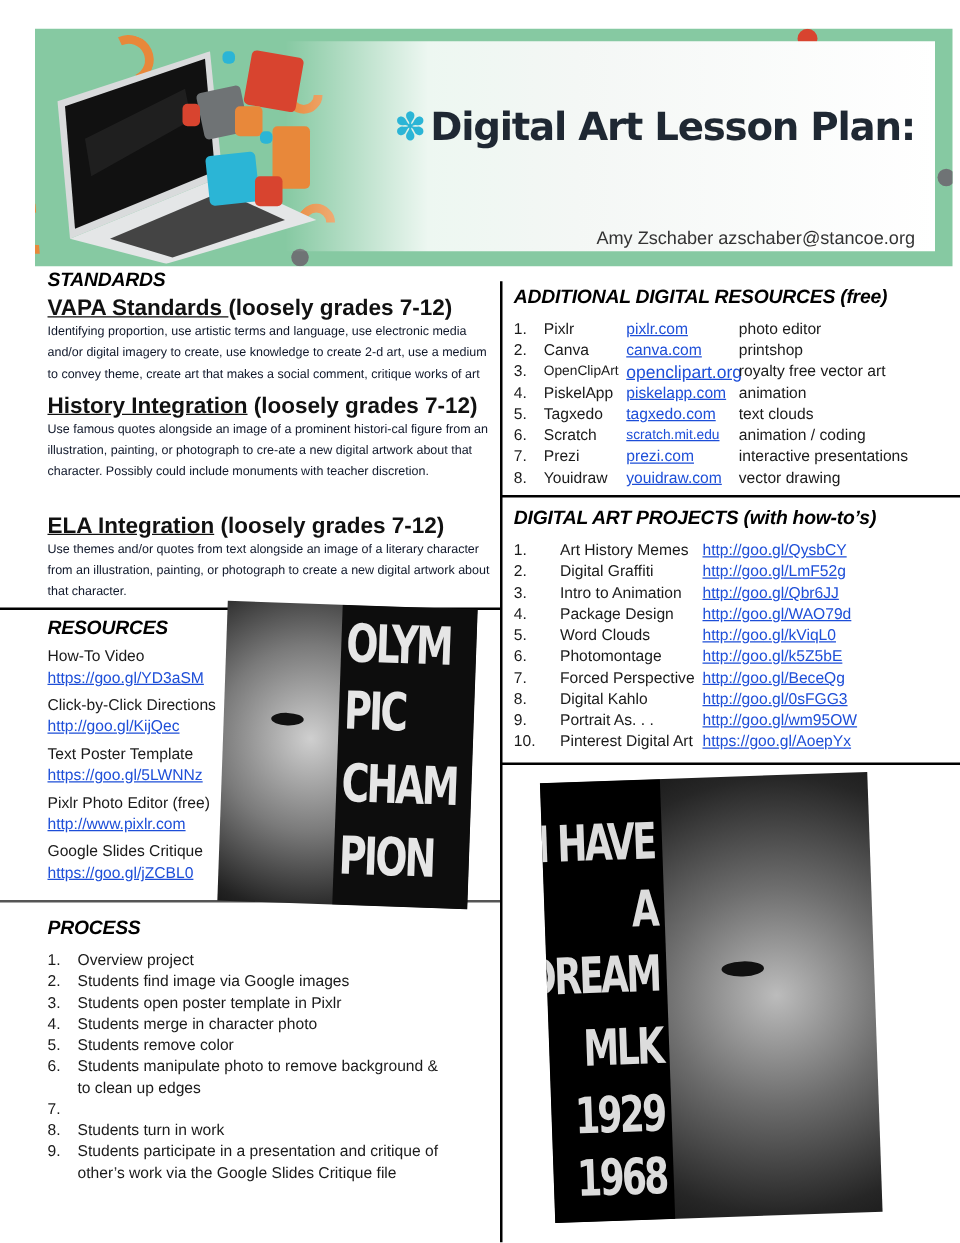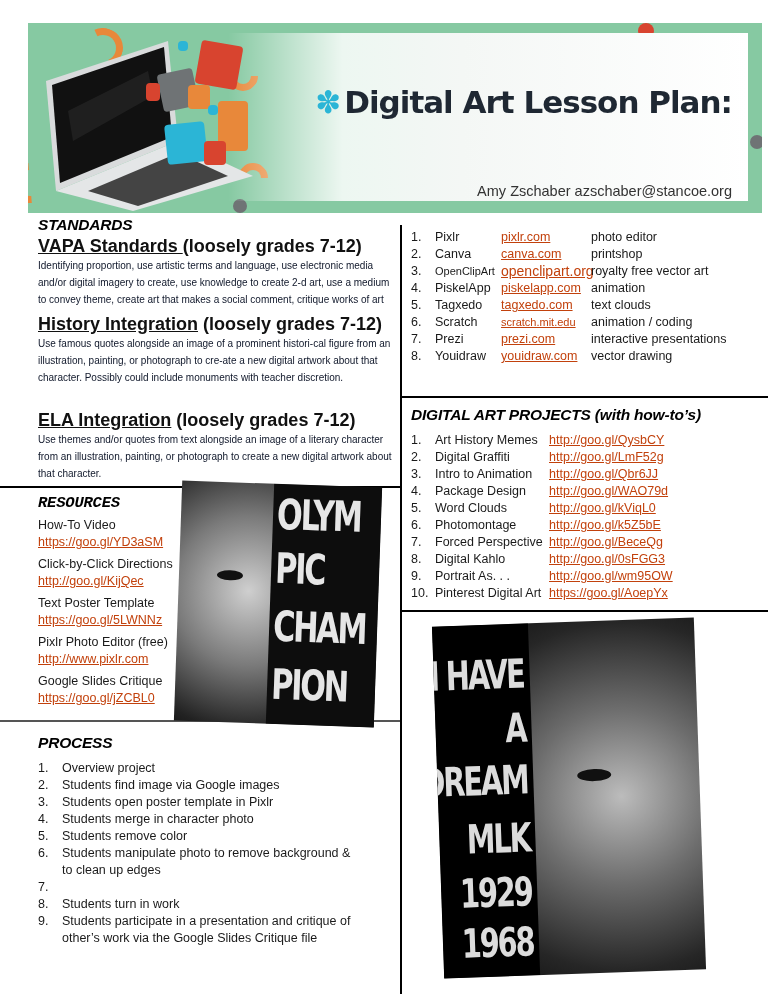--- a/index.html
+++ b/index.html
@@ -22,34 +22,34 @@
   .vline { position: absolute; left: 400px; top: 225px; width: 2px; height: 769px; background: #000; }
   .hline { position: absolute; height: 2px; background: #000; }
   .hline.gray { background: #555; height: 2px; }
 
   
   .sec { position: absolute; font-family: "Liberation Sans", sans-serif; }
   .sec-title { font-weight: bold; font-style: italic; font-size: 15.5px; color: #000; letter-spacing: -0.2px; }
   .sub-h { font-weight: bold; font-size: 18px; color: #111; }
   .sub-h u { text-decoration: underline; }
   .para { font-size: 10px; line-height: 17px; color: #0f172a; }
-  a.link { color: #c2410c; text-decoration: underline; font-size: 12.5px; }
+  a.link { color: #1d4ed8; text-decoration: underline; font-size: 12.5px; }
 
   .res-item { margin-top: 5px; font-size: 12.5px; line-height: 17px; }
 
   .olist { list-style: none; }
   .olist li { position: relative; font-size: 12.5px; line-height: 17px; display: flex; }
   .olist .num { width: 24px; flex: none; }
 
   .tbl-row { display: flex; font-size: 12.5px; line-height: 17px; white-space: nowrap; }
   .tbl-row .c-num { width: 24px; flex: none; }
   .res-table .c-name { width: 66px; flex: none; }
   .res-table .c-url { width: 90px; flex: none; }
   .res-table .c-name.small, .res-table .c-url.small { font-size: 11px; }
-  .proj-table .c-name { width: 114px; flex: none; }
+  .proj-table .c-name { width: 114px; flex: none; margin-left: 13px; }
 
   
   .img-olympic { position: absolute; left: 178px; top: 484px; width: 200px; height: 240px; transform: rotate(2deg);
     background: radial-gradient(ellipse at 35% 45%, #cfcfcf 0%, #7a7a7a 40%, #222 75%, #000 100%); overflow: hidden; }
   .img-olympic .textcol { position: absolute; left: 92px; top: 0; width: 108px; height: 100%; background: #0d0d0d; }
   .img-olympic .word { position: absolute; left: 96px; width: 104px; font-family: "DejaVu Sans", sans-serif; font-weight: bold; color: #e6e6e6; font-size: 42px; line-height: 50px; letter-spacing: -3px; transform: scaleX(0.72); transform-origin: left top; white-space: nowrap; }
   .img-olympic .eye { position: absolute; width: 26px; height: 10px; border-radius: 50%; background: #111; }
 
   .img-mlk { position: absolute; left: 438px; top: 622px; width: 262px; height: 352px; transform: rotate(-2deg);
     background: radial-gradient(ellipse at 70% 50%, #bcbcbc 0%, #6d6d6d 35%, #262626 70%, #050505 100%); overflow: hidden; }
@@ -114,21 +114,21 @@
   </div>
   <div class="para">Use famous quotes alongside an image of a prominent histori-cal figure from an illustration, painting, or photograph to cre-ate a new digital artwork about that character. Possibly could include monuments with teacher discretion.</div>
 
   <div class="sub-h" style="margin-top:24px;">
     <u>ELA Integration</u><span> (loosely grades 7-12)</span>
   </div>
   <div class="para">Use themes and/or quotes from text alongside an image of a literary character from an illustration, painting, or photograph to create a new digital artwork about that character.</div>
 </div>
 
 <div class="sec" style="left:38px;top:494px;width:140px;">
-  <div class="sec-title" style="margin-bottom:4px;font-family:Liberation Mono, monospace;">RESOURCES</div>
+  <div class="sec-title" style="margin-bottom:4px;">RESOURCES</div>
   <div class="res-item">
     <div>How-To Video</div>
     <a class="link">https://goo.gl/YD3aSM</a>
   </div>
   <div class="res-item">
     <div>Click-by-Click Directions</div>
     <a class="link">http://goo.gl/KijQec</a>
   </div>
   <div class="res-item">
     <div>Text Poster Template</div>
@@ -188,20 +188,21 @@
         <span>Students turn in work</span>
       </li>
     <li>
         <span class="num">9.</span>
         <span style="width:300px;">Students participate in a presentation and critique of other’s work  via the Google Slides Critique file</span>
       </li>
   </ol>
 </div>
 
 <div class="sec res-table" style="left:411px;top:229px;width:356px;">
+  <div class="sec-title" style="margin-bottom:8px;">ADDITIONAL DIGITAL RESOURCES (free)</div>
 
   <div class="tbl-row">
       <span class="c-num">1.</span>
       <span class="c-name">Pixlr</span>
       <a class="c-url link">pixlr.com</a>
       <span>photo editor</span>
     </div>
   <div class="tbl-row">
       <span class="c-num">2.</span>
       <span class="c-name">Canva</span>

